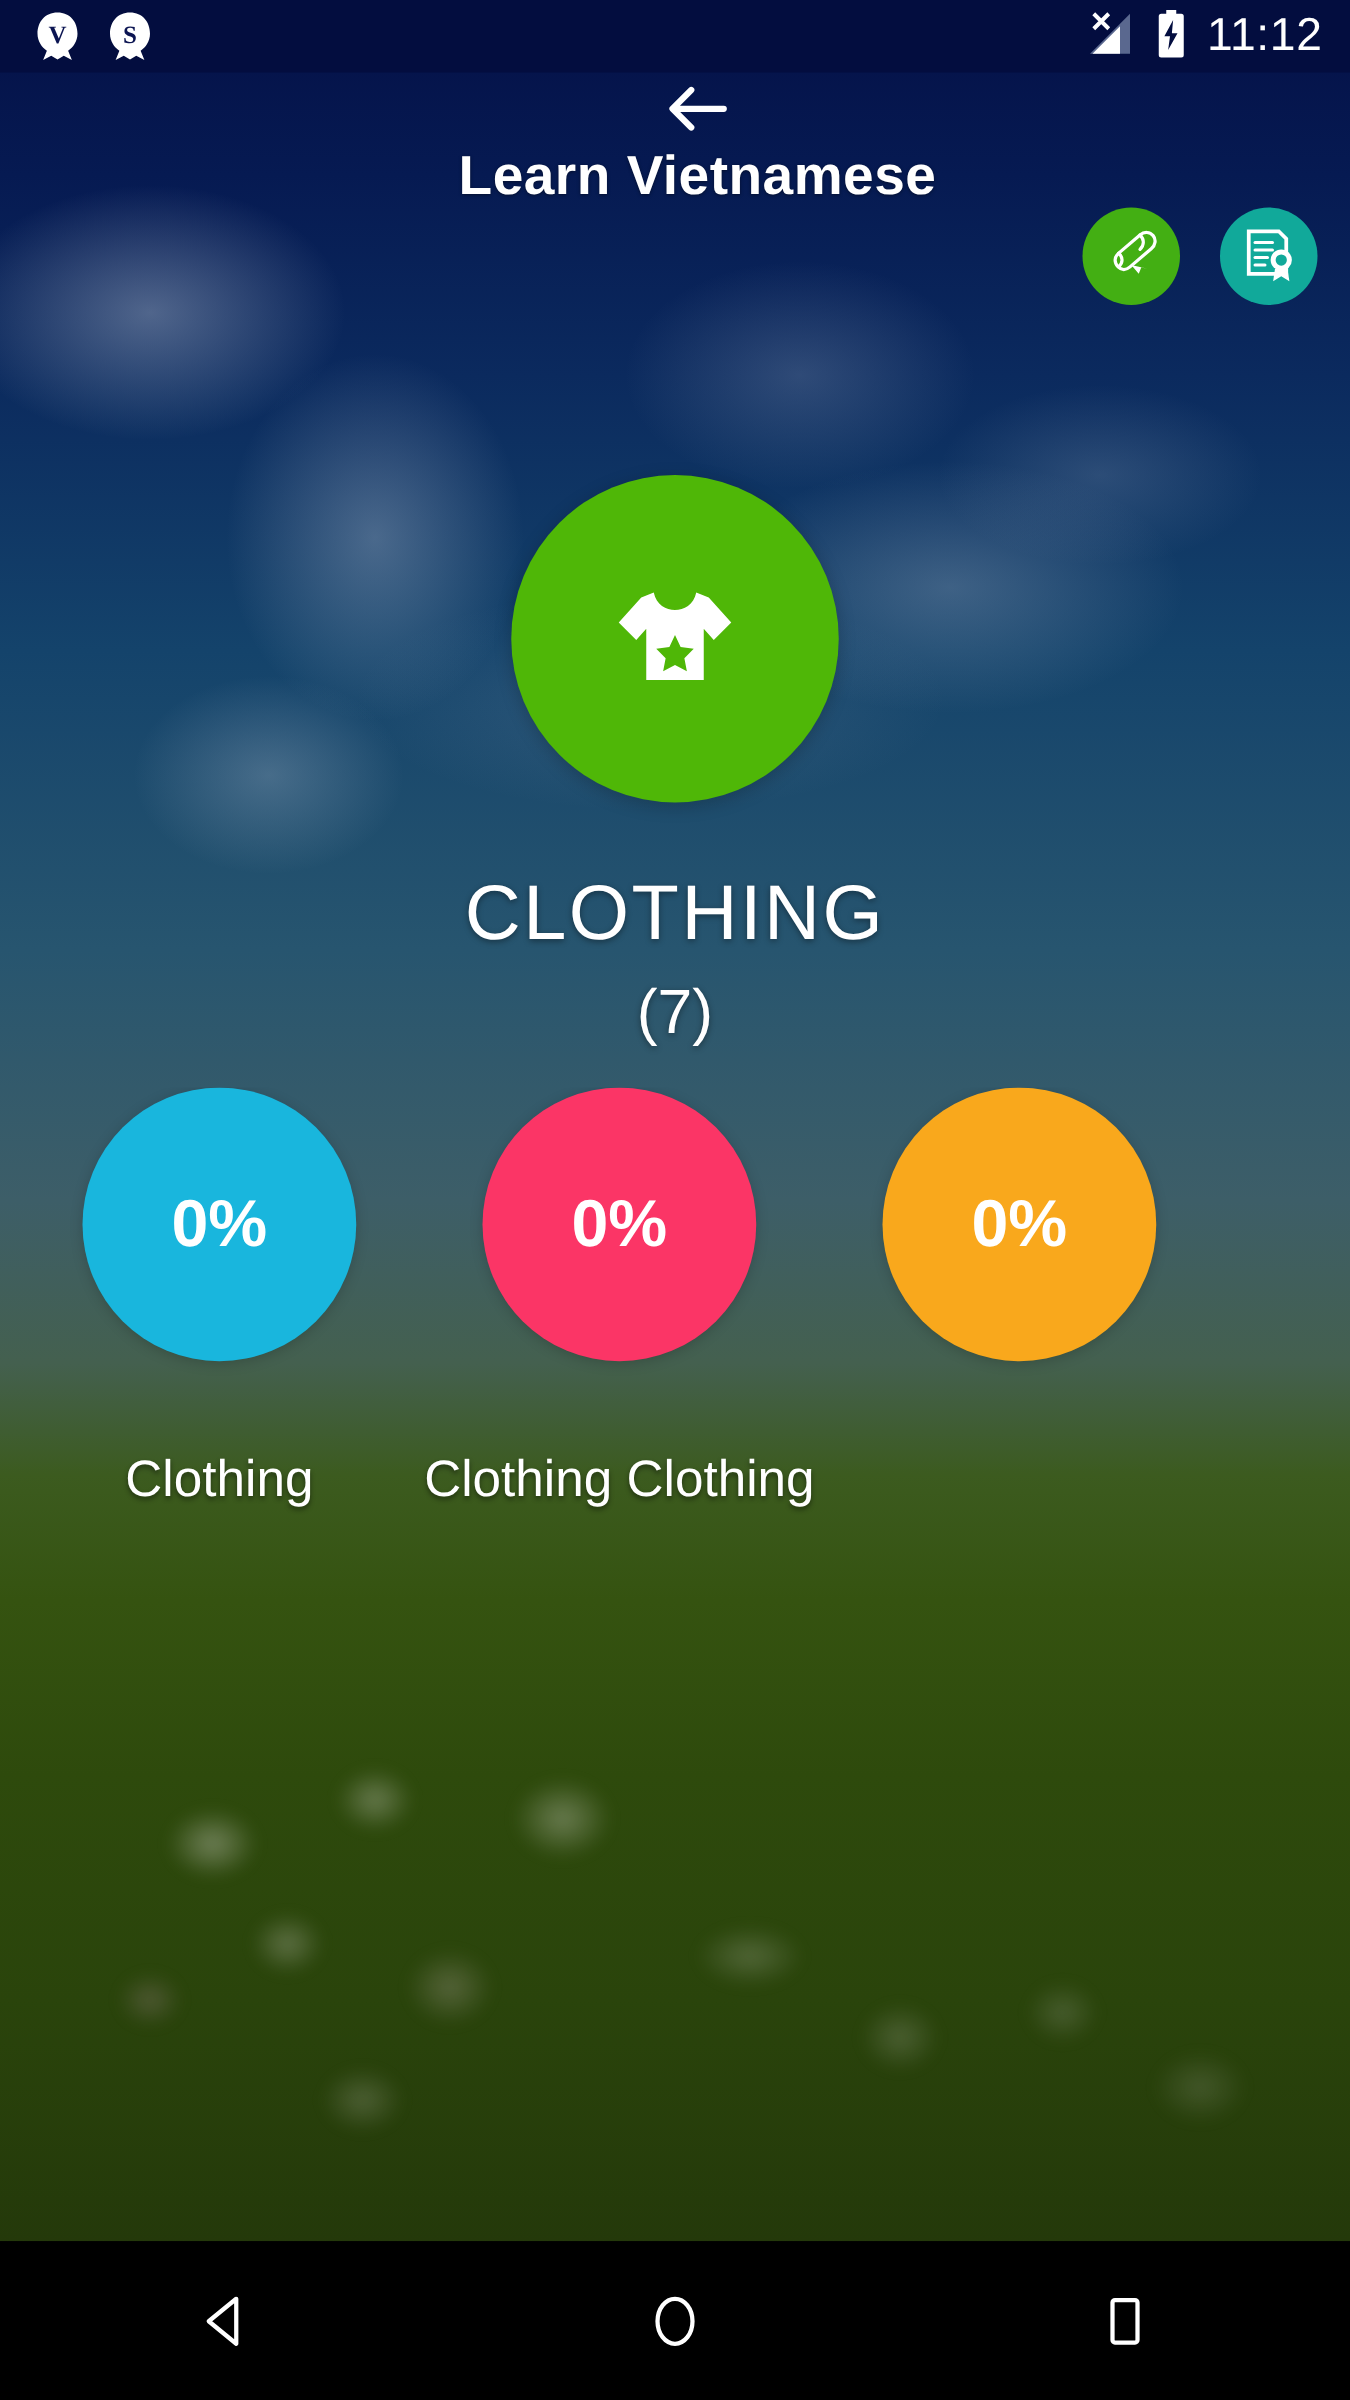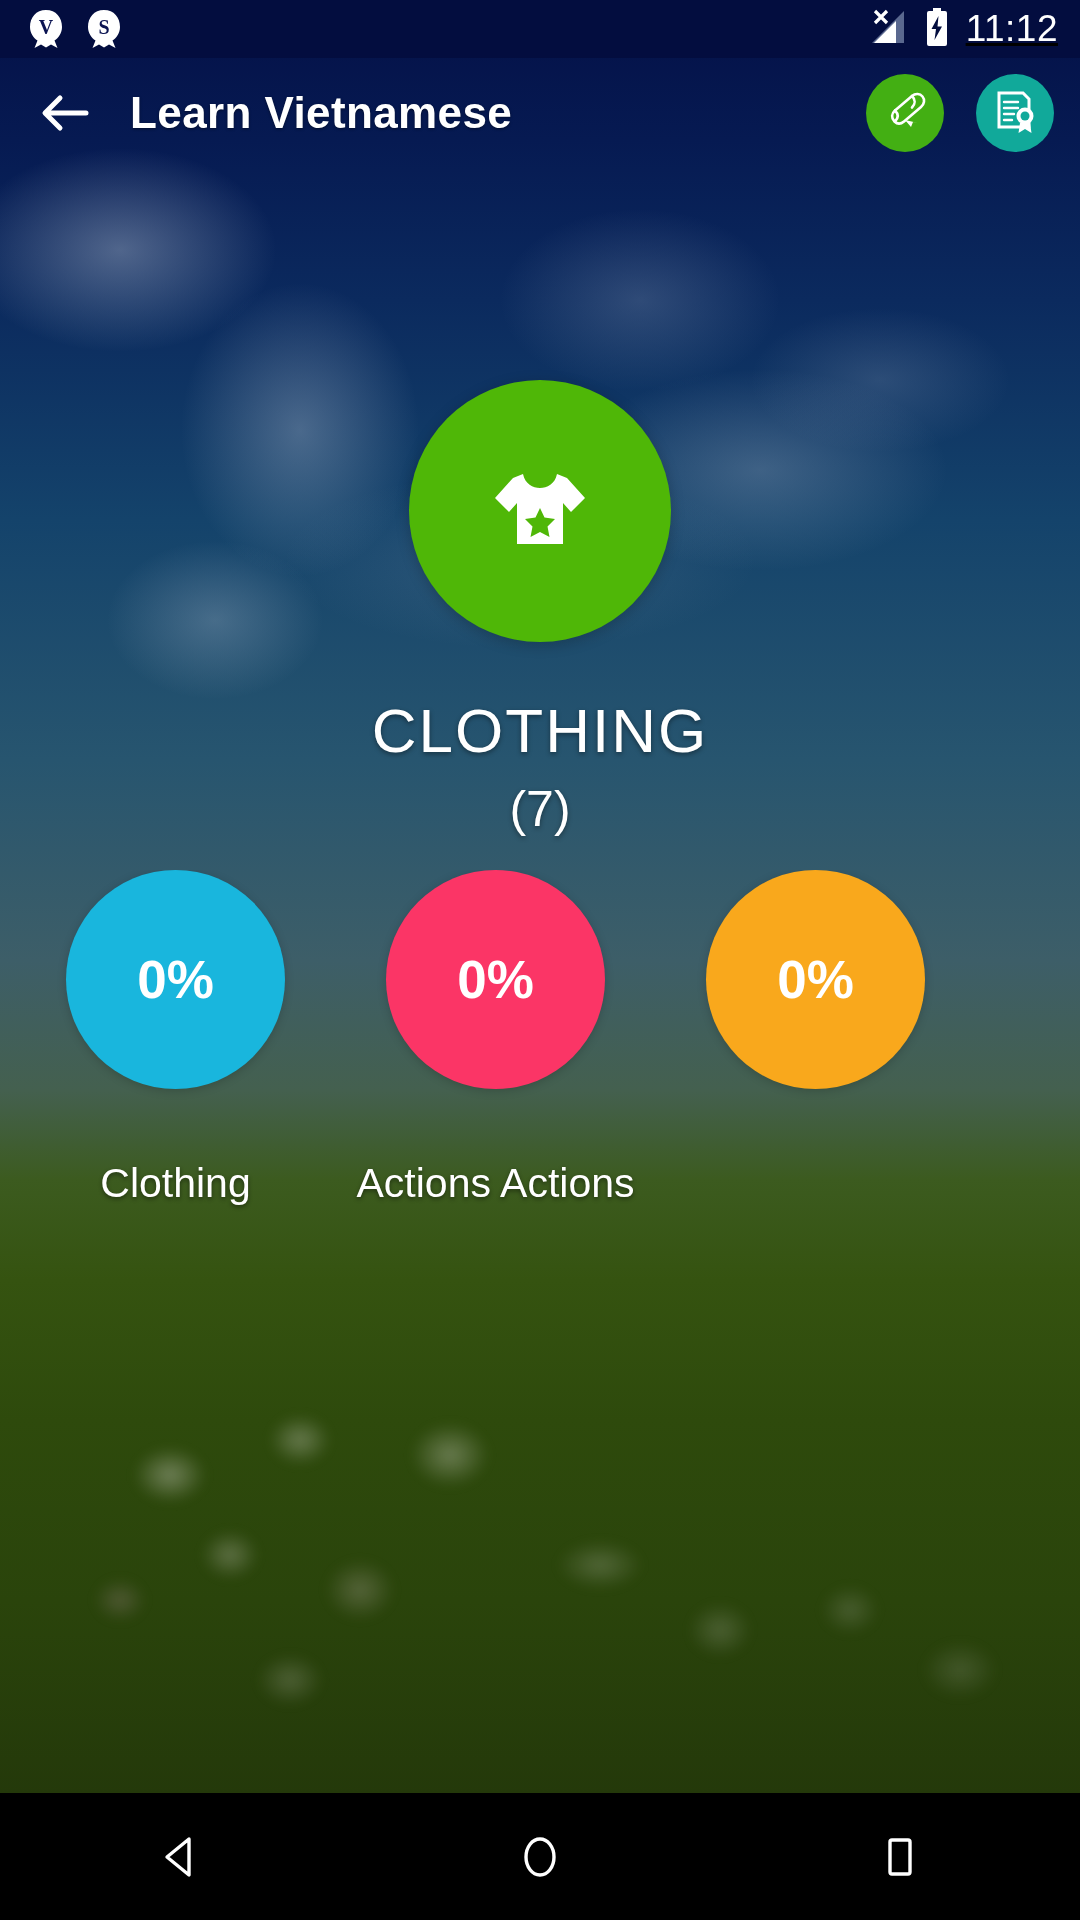--- a/index.html
+++ b/index.html
@@ -64,32 +64,33 @@
   }
 
   
   #statusbar {
     position:absolute; left:0; top:0; width:1080px; height:58px;
     background:#030d3f;
     display:flex; align-items:center;
     z-index:40;
   }
   .sb-left { display:flex; align-items:center; gap:18px; padding-left:26px; }
-  .sb-right { margin-left:auto; display:flex; align-items:center; gap:16px; padding-right:22px;text-decoration:underline; }
+  .sb-right { margin-left:auto; display:flex; align-items:flex-start; gap:16px; padding-right:22px; }
   .notif-badge { width:40px; height:42px; position:relative; }
   .sb-time {
     color:#fff; font-size:37px; font-weight:400; letter-spacing:.5px;
     font-family:"Liberation Sans", sans-serif;
   }
 
   
   #appbar {
     position:absolute; left:0; top:58px; width:1080px; height:110px;
     display:flex; align-items:center;
     z-index:35;
+    flex-direction:column;
   }
   #back-arrow { width:58px; height:58px; margin-left:36px; flex:none; cursor:pointer; }
   #appbar-title {
     color:#fff; font-size:44px; font-weight:bold;
     margin-left:36px; letter-spacing:.4px;
     text-shadow:0 1px 3px rgba(0,0,0,.45);
     white-space:nowrap;
   }
   .appbar-actions { margin-left:auto; display:flex; align-items:center; gap:32px; padding-right:26px; }
   .action-circle {
@@ -263,21 +264,21 @@
       <div class="lesson-bubble" style="background:#19b6dd">
         <span class="lesson-pct">0%</span>
       </div>
       <div class="lesson-label">Clothing</div>
     </div>
 
     <div class="lesson-card">
       <div class="lesson-bubble" style="background:#fb3566">
         <span class="lesson-pct">0%</span>
       </div>
-      <div class="lesson-label">Actions Actions</div>
+      <div class="lesson-label">Clothing Clothing</div>
     </div>
 
     <div class="lesson-card">
       <div class="lesson-bubble" style="background:#f9a81c">
         <span class="lesson-pct">0%</span>
       </div>
     </div>
 
   </div>
 

